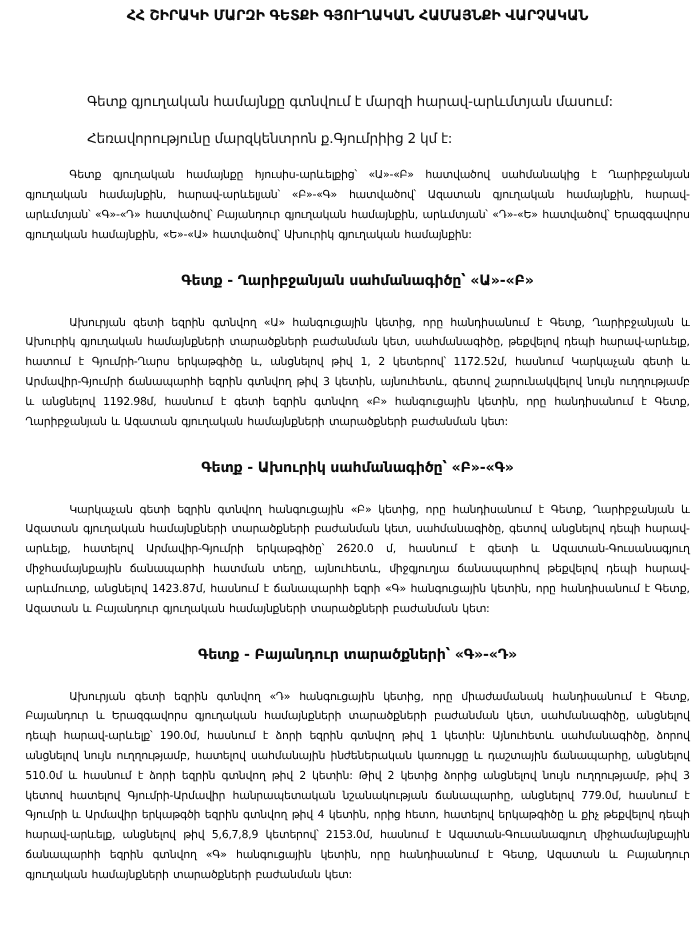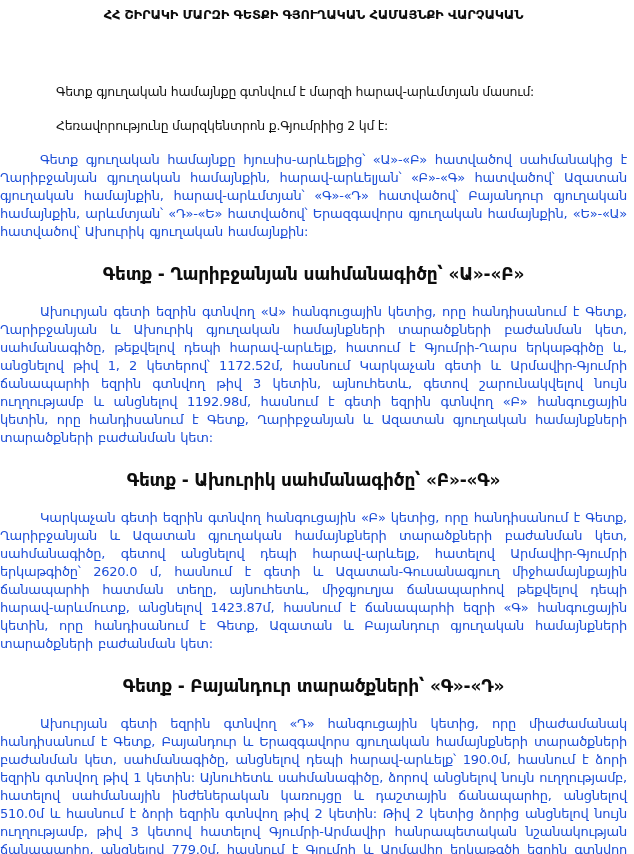--- a/index.html
+++ b/index.html
@@ -10,21 +10,21 @@
   .page {
     position: relative;
     width: 634px;
     height: 854px;
     margin: 0 auto;
     background: #ffffff;
     color: #111111;
     font-family: "DejaVu Sans", sans-serif;
     overflow: hidden;
     box-sizing: border-box;
-    padding: 6px 7px 0 0;
+    padding: 6px 7px 0 23px;
   }
   .doc-title {
     text-align: center;
     font-weight: bold;
     font-size: 13px;
     line-height: 17px;
     letter-spacing: -0.2px;
     color: #0d0d0d;
   }
   .title-gap {
@@ -32,33 +32,33 @@
   }
   .intro-line {
     font-size: 12.5px;
     line-height: 18px;
     text-indent: 40px;
     letter-spacing: -0.25px;
     margin: 16px;
     color: #141414;
   }
   .para {
-    font-size: 13px;
+    font-size: 10px;
     line-height: 18px;
     text-align: justify;
     text-indent: 40px;
     letter-spacing: -0.25px;
     margin: 0;
-    color: #1d4ed8;
+    color: #000000;
     word-spacing: 1px;
   }
   .section-heading {
     text-align: center;
     font-weight: bold;
-    font-size: 17px;
+    font-size: 13px;
     line-height: 16px;
     letter-spacing: -0.2px;
     margin-top: 25px;
     margin-bottom: 21px;
     color: #0d0d0d;
   }
 </style>
 </head>
 <body>
 

